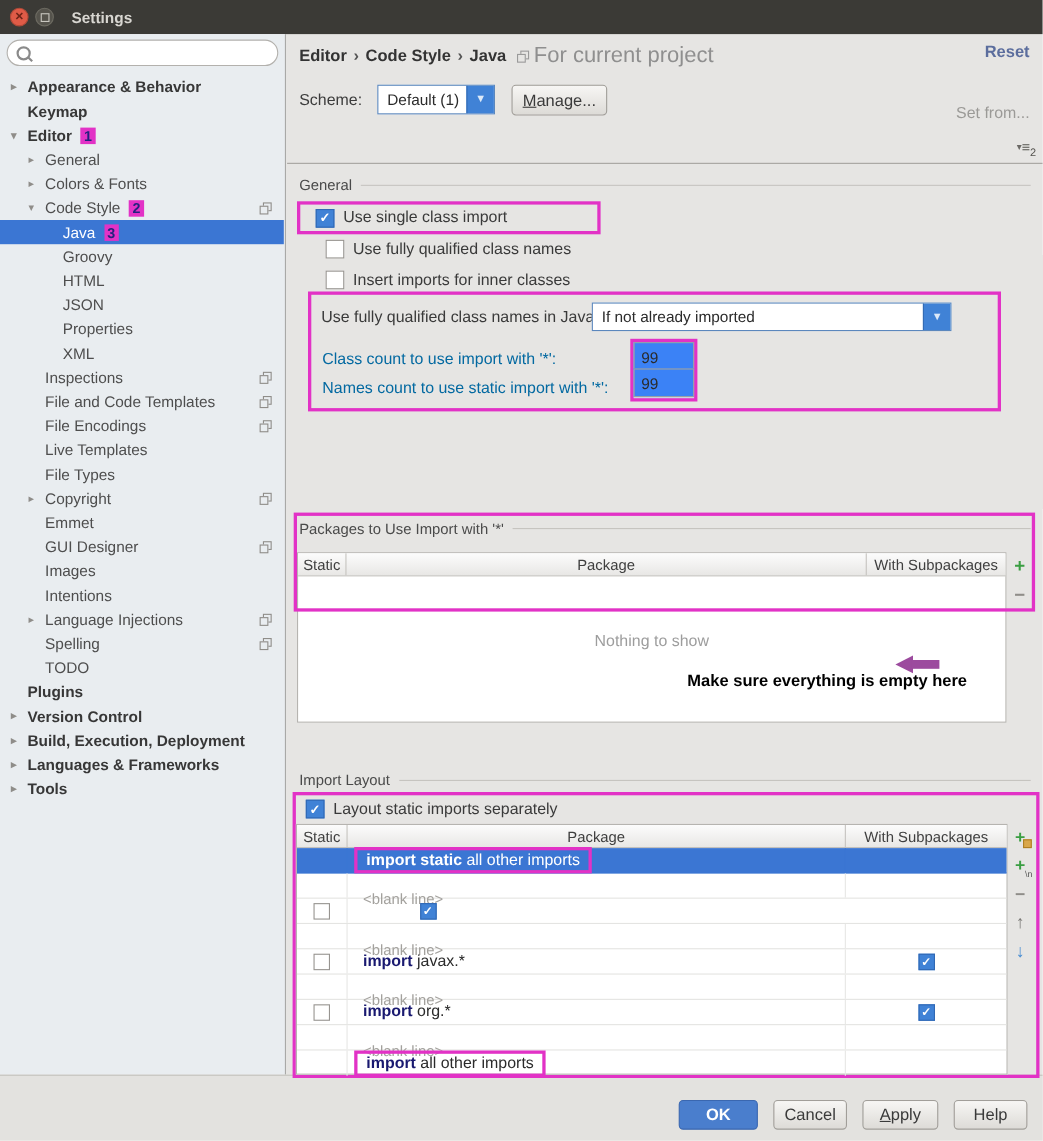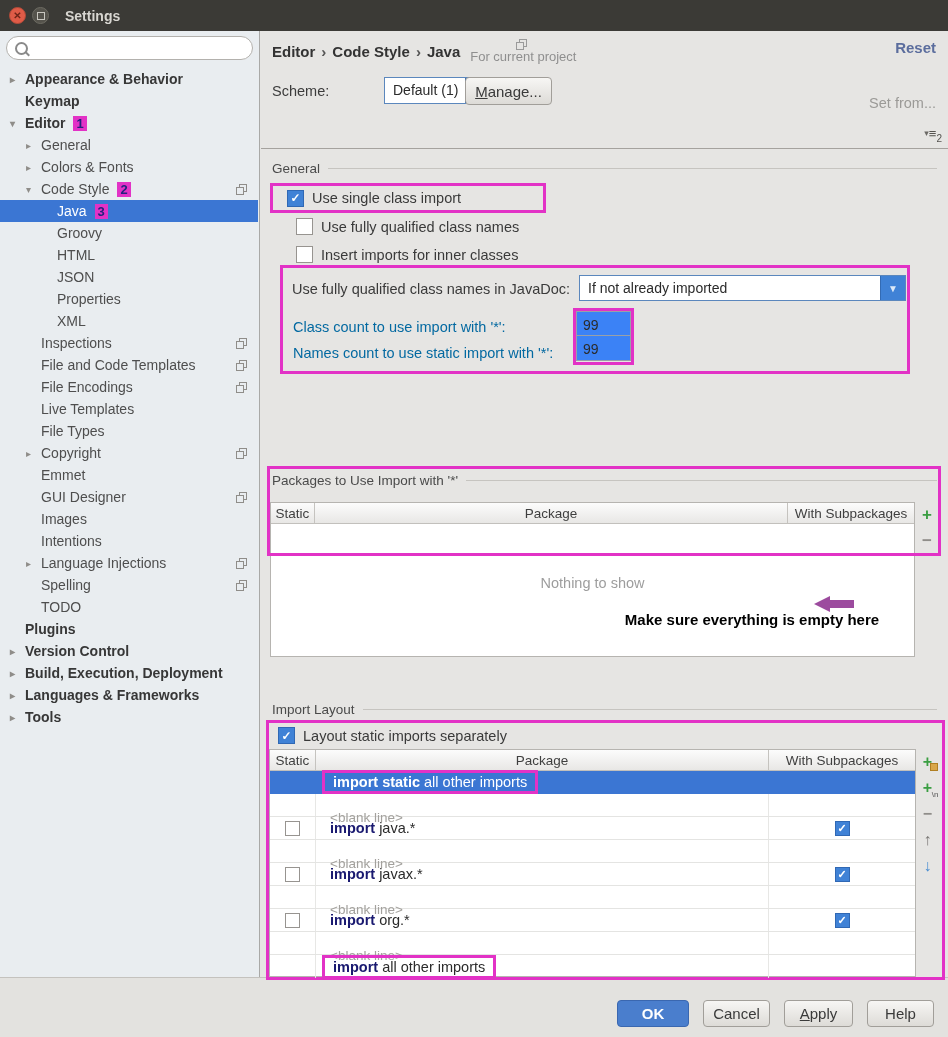--- a/index.html
+++ b/index.html
@@ -43,28 +43,28 @@
   .btn{height:27px;box-sizing:border-box;display:inline-flex;align-items:center;justify-content:center;
        background:linear-gradient(#f7f6f4,#dddbd7);border:1px solid #a19e99;border-radius:4px;
        font-size:15px;color:#3a3a3a;font-family:"Liberation Sans",sans-serif;}
   .btn.primary{background:#4a7ecd;border-color:#3a67b0;color:#fff;font-weight:bold;}
   .u{text-decoration:underline;}
 
   
   .main{position:absolute;left:261px;top:31px;width:687px;height:1006px;}
   .breadcrumb{position:absolute;left:11px;top:8px;font-size:15px;font-weight:bold;color:#333;display:flex;align-items:center;}
   .breadcrumb .sep{margin:0 6px;color:#555;}
-  .context{display:inline-flex;align-items:center;margin-left:10px;font-weight:normal;color:#8f8f8f;font-size:13px;flex-direction:column;}
+  .context{display:inline-flex;align-items:center;margin-left:10px;font-weight:normal;color:#8f8f8f;font-size:20px;}
   .context .copy-icon2{position:relative;width:10px;height:10px;margin-right:5px;display:inline-block;}
   .copy-icon2::before{content:"";position:absolute;left:3px;top:0;width:6px;height:6px;border:1px solid #9a9a9a;}
   .copy-icon2::after{content:"";position:absolute;left:0;top:3px;width:6px;height:6px;border:1px solid #9a9a9a;background:#e6e5e3;}
   .reset-link{position:absolute;right:12px;top:8px;color:#5b6d9d;font-weight:bold;font-size:15px;cursor:pointer;}
 
   .scheme-label{position:absolute;left:11px;top:52px;font-size:14.5px;color:#3c3c3c;}
-  .combo{position:absolute;display:flex;background:#fff;border:1px solid #5b87bd;box-sizing:border-box;margin-left:41px;}
+  .combo{position:absolute;display:flex;background:#fff;border:1px solid #5b87bd;box-sizing:border-box;}
   .combo-scheme{left:82px;top:46px;width:107px;height:27px;}
   .combo-text{flex:1;font-size:14px;color:#2b2b2b;padding:4px 0 0 8px;white-space:nowrap;overflow:hidden;}
   .combo-btn{width:24px;background:#4082d6;border-left:1px solid #336bb4;color:#dce9f8;
              display:flex;align-items:center;justify-content:center;font-size:10px;}
   .btn-manage{position:absolute;left:204px;top:46px;width:87px;height:28px;}
   .set-from{position:absolute;right:12px;top:64px;color:#9b9a97;font-size:14.5px;}
 
   .tabs-row{position:absolute;left:7px;top:91px;display:flex;align-items:flex-end;z-index:2;}
   .tab-baseline{position:absolute;left:0;right:0;top:117px;height:1px;background:#a5a29e;z-index:1;}
   .tab{height:26px;box-sizing:border-box;padding:4px 10px 0 10px;font-size:14px;color:#4c4c4c;
@@ -423,23 +423,20 @@
               <span class="il-cell static"></span>
               <span class="il-cell pkg">
                 <span class="blank-text">&lt;blank line&gt;</span>
               </span>
               <span class="il-cell sub"></span>
             </div>
             <div class="il-row">
               <span class="il-cell static">
                 <span class="cb small"></span>
               </span>
-              <span class="il-cell pkg">
-                <span class="pkg-text"><span class="kw">import</span><span> java.*</span></span>
-              </span>
               <span class="il-cell sub">
                 <span class="cb small checked"></span>
               </span>
             </div>
             <div class="il-row">
               <span class="il-cell static"></span>
               <span class="il-cell pkg">
                 <span class="blank-text">&lt;blank line&gt;</span>
               </span>
               <span class="il-cell sub"></span>

